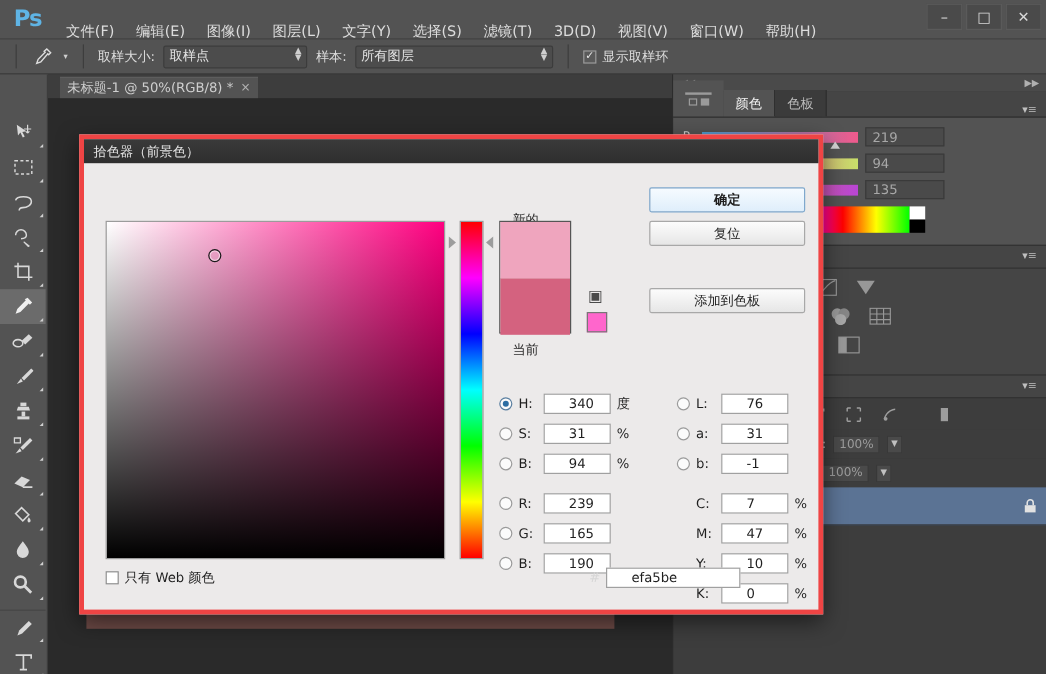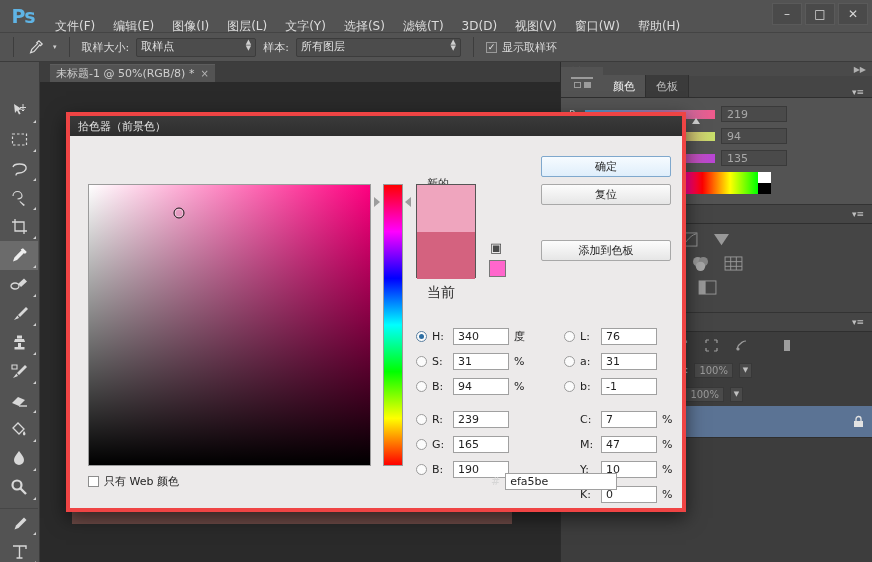--- a/index.html
+++ b/index.html
@@ -190,56 +190,56 @@
   #hue-strip {
     position:absolute; left:313px; top:48px; width:20px; height:282px;
     border:1px solid #9b9b9b;
     background:linear-gradient(to bottom,#ff0000,#ff00ff,#0000ff,#00ffff,#00ff00,#ffff00,#ff0000);
   }
   .hue-arrow { position:absolute; width:0;height:0; }
   .hue-arrow.left  { border-top:5px solid transparent; border-bottom:5px solid transparent; border-left:6px solid #9c9c9c; }
   .hue-arrow.right { border-top:5px solid transparent; border-bottom:5px solid transparent; border-right:6px solid #9c9c9c; }
 
   #newlabel { position:absolute; left:357px; top:40px; font-size:11px; color:#2c2c2c; }
-  #curlabel { position:absolute; left:357px; top:148px; font-size:14px; color:#2c2c2c; }
+  #curlabel { position:absolute; left:357px; top:148px; font-size:11px; color:#2c2c2c; }
   #swatch-box {
     position:absolute; left:346px; top:48px; width:60px; height:94px;
     border:1px solid #555;
   }
   #swatch-new { height:47px; }
   #swatch-cur { height:47px; }
   #alert-cube { position:absolute; left:420px; top:104px; font-size:13px; color:#4a4a4a; }
   #web-swatch {
     position:absolute; left:419px; top:124px; width:17px; height:17px;
     border:1px solid #777;
   }
 
   .pbtn {
     position:absolute; left:471px; width:130px; height:21px;
     background:linear-gradient(to bottom,#fcfcfc,#e6e6e6);
     border:1px solid #a8a8a8; border-radius:2px;
     display:flex; align-items:center; justify-content:center;
     font-size:11px; color:#1f1f1f;
   }
-  .pbtn.primary { border:1px solid #7fa8cd; background:linear-gradient(to bottom,#f6fbff,#dfeefb); }
+  .pbtn.primary { border:1px solid #7fa8cd; background:linear-gradient(to bottom,#f6fbff,#dfeefb);font-weight:bold; }
 
   .field-row { position:absolute; display:flex; align-items:center; gap:5px; font-size:11px; color:#1f1f1f; }
   .radio {
     width:11px; height:11px; border-radius:50%; border:1px solid #9b9b9b;
     background:#fbfbfb; display:inline-block; position:relative;
   }
   .radio.on { border-color:#5a7fa0; }
   .radio.on::after {
     content:''; position:absolute; left:2px; top:2px; width:5px;height:5px;
     border-radius:50%; background:#2d6ea3;
   }
   .f-label { width:16px; }
   .inp {
     width:56px; height:17px; background:#fff; border:1px solid #a0a0a0;
-    font-size:11px; color:#1f1f1f; display:flex; align-items:center; padding-left:4px;
+    font-size:11px; color:#1f1f1f; display:flex; align-items:center; padding-left:20px;
   }
   .inp.wide { width:112px; }
   .unit { font-size:11px; color:#1f1f1f; }
 
   #webonly { position:absolute; left:18px; top:338px; display:flex; align-items:center; gap:5px; font-size:11px; color:#1f1f1f; }
   #webonly .box { width:11px;height:11px;border:1px solid #8d8d8d;background:#fff; }
   #hexrow { position:absolute; left:421px; top:337px; display:flex; align-items:center; gap:5px; }
 </style>
 </head>
 <body>

